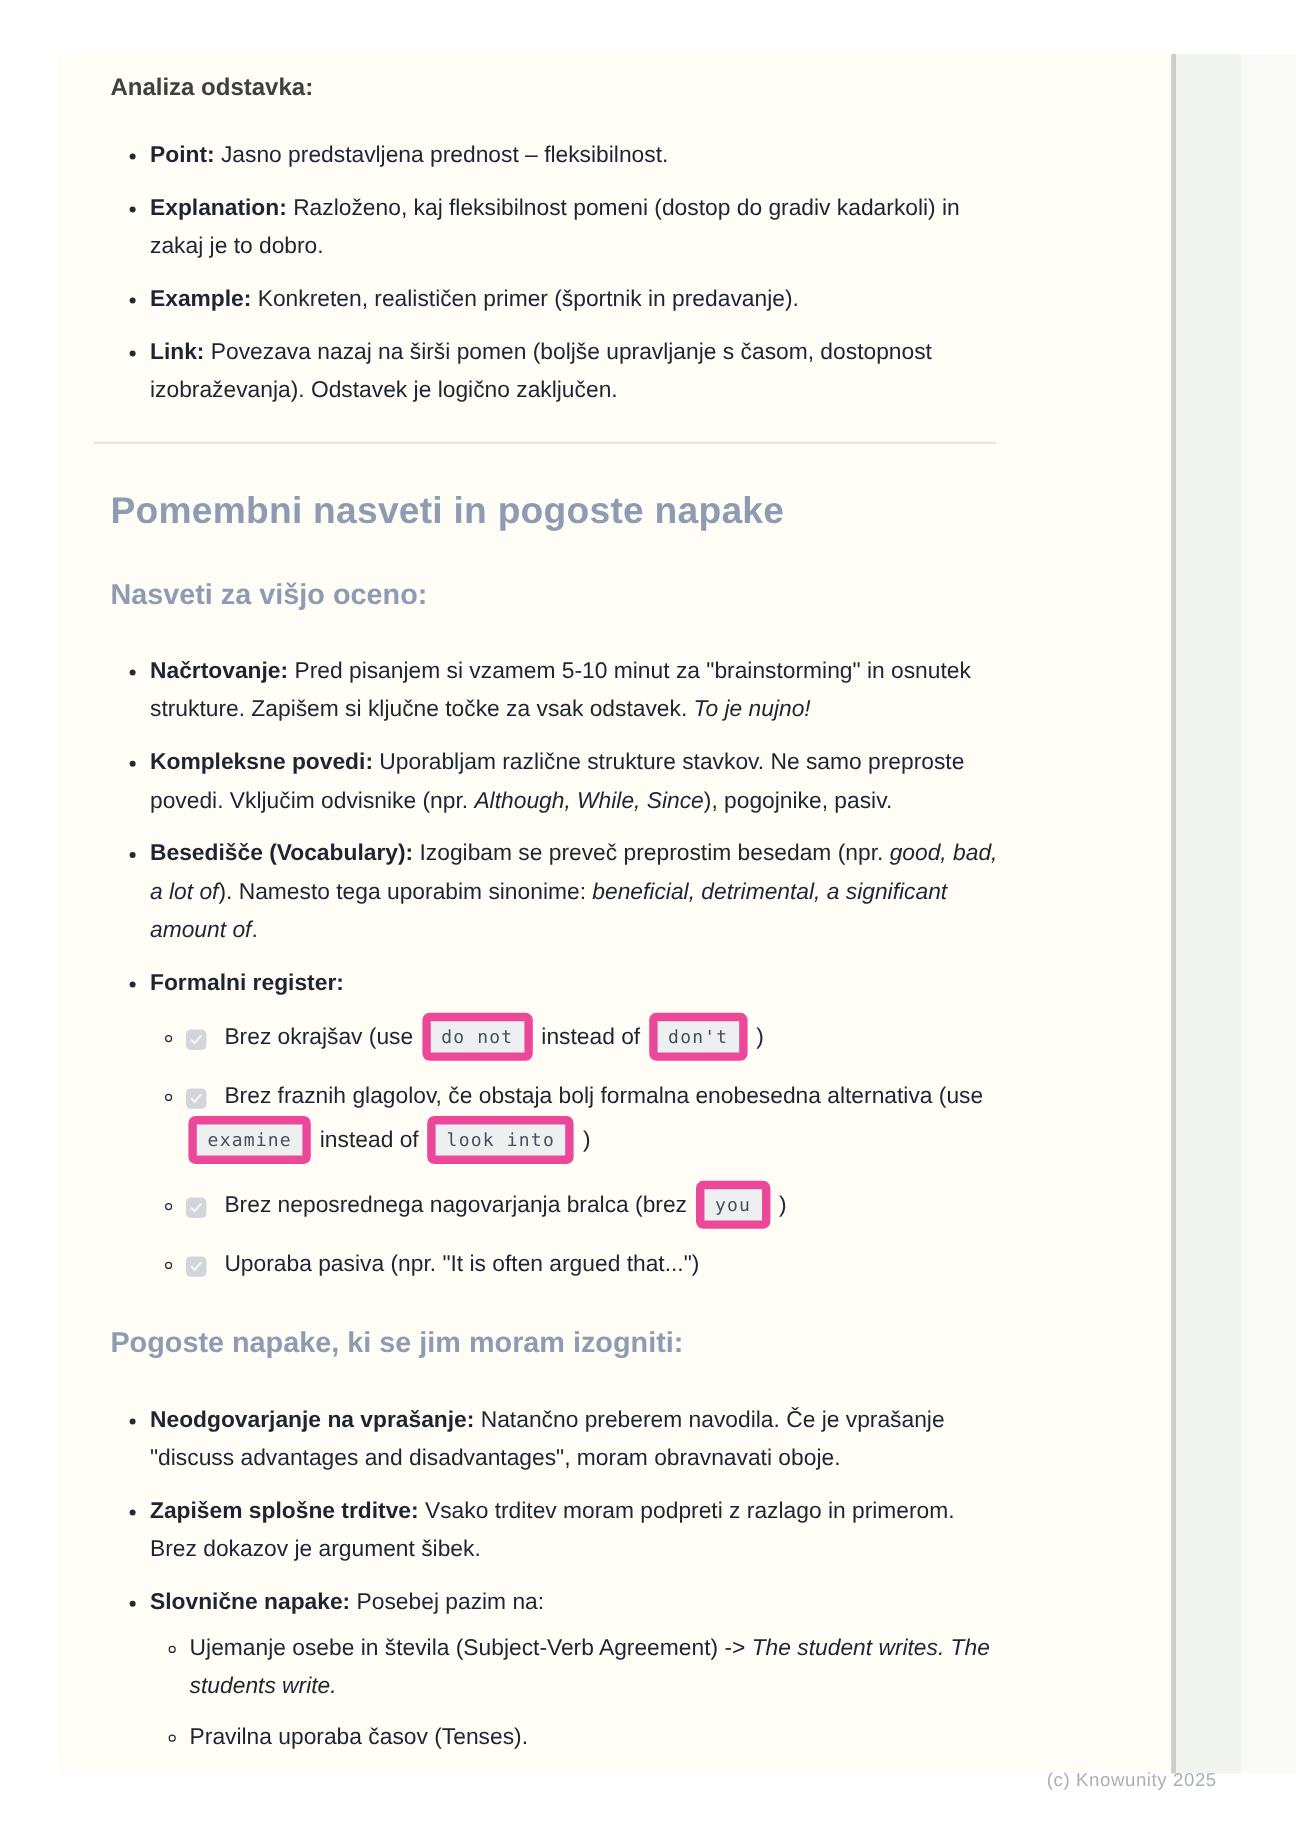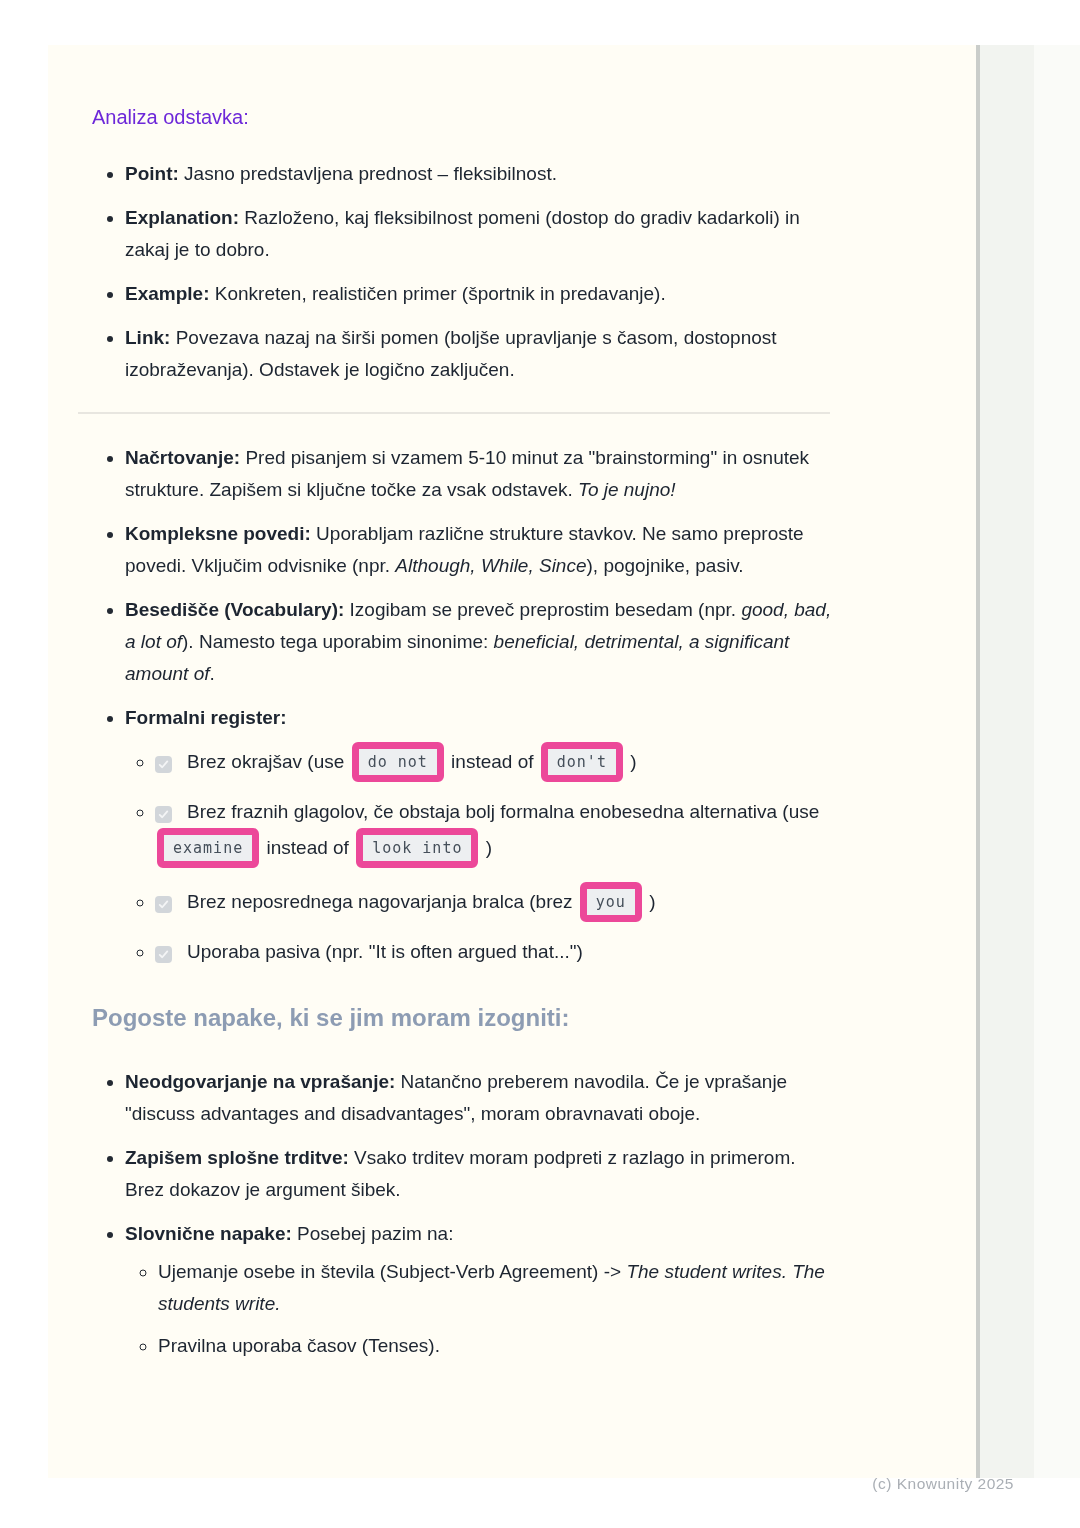--- a/index.html
+++ b/index.html
@@ -16,21 +16,21 @@
   .page {
     position: absolute; left: 48px; top: 45px;
     width: 930px; height: 1433px;
     background: #fffdf5;
     padding: 15px 146px 0 44px;
     overflow: hidden;
     font-size: 19px; line-height: 32px;
   }
 
   .sec-heading {
-    font-size: 20px; line-height: 26px; font-weight: 400; color: #6d28d9; margin-top: 44px;
+    font-size: 20px; line-height: 26px; font-weight: 700; color: #404040;
   }
 
   ul { list-style: disc; padding-left: 33px; }
   ul.main-list { margin-top: 28px; }
   ul.main-list > li { margin-bottom: 12px; }
   li::marker { color: #242a33; }
 
   strong { font-weight: 700; }
   em { font-style: italic; }
 
@@ -117,21 +117,23 @@
       <li>
         <strong>Example:</strong><span> Konkreten, realističen primer (športnik in predavanje).</span>
       </li>
       <li>
         <strong>Link:</strong><span> Povezava nazaj na širši pomen (boljše upravljanje s časom, dostopnost izobraževanja). Odstavek je logično zaključen.</span>
       </li>
     </ul>
 
     <hr class="rule">
 
-
+    <h1 class="big-heading">Pomembni nasveti in pogoste napake</h1>
+
+    <h2 class="sub-heading">Nasveti za višjo oceno:</h2>
 
     <ul class="main-list advice-list">
       <li>
         <strong>Načrtovanje:</strong><span> Pred pisanjem si vzamem 5-10 minut za "brainstorming" in osnutek strukture. Zapišem si ključne točke za vsak odstavek. </span><em>To je nujno!</em>
       </li>
       <li>
         <strong>Kompleksne povedi:</strong><span> Uporabljam različne strukture stavkov. Ne samo preproste povedi. Vključim odvisnike (npr. </span><em>Although, While, Since</em><span>), pogojnike, pasiv.</span>
       </li>
       <li>
         <strong>Besedišče (Vocabulary):</strong><span> Izogibam se preveč preprostim besedam (npr. </span><em>good, bad, a lot of</em><span>). Namesto tega uporabim sinonime: </span><em>beneficial, detrimental, a significant amount of</em><span>.</span>

